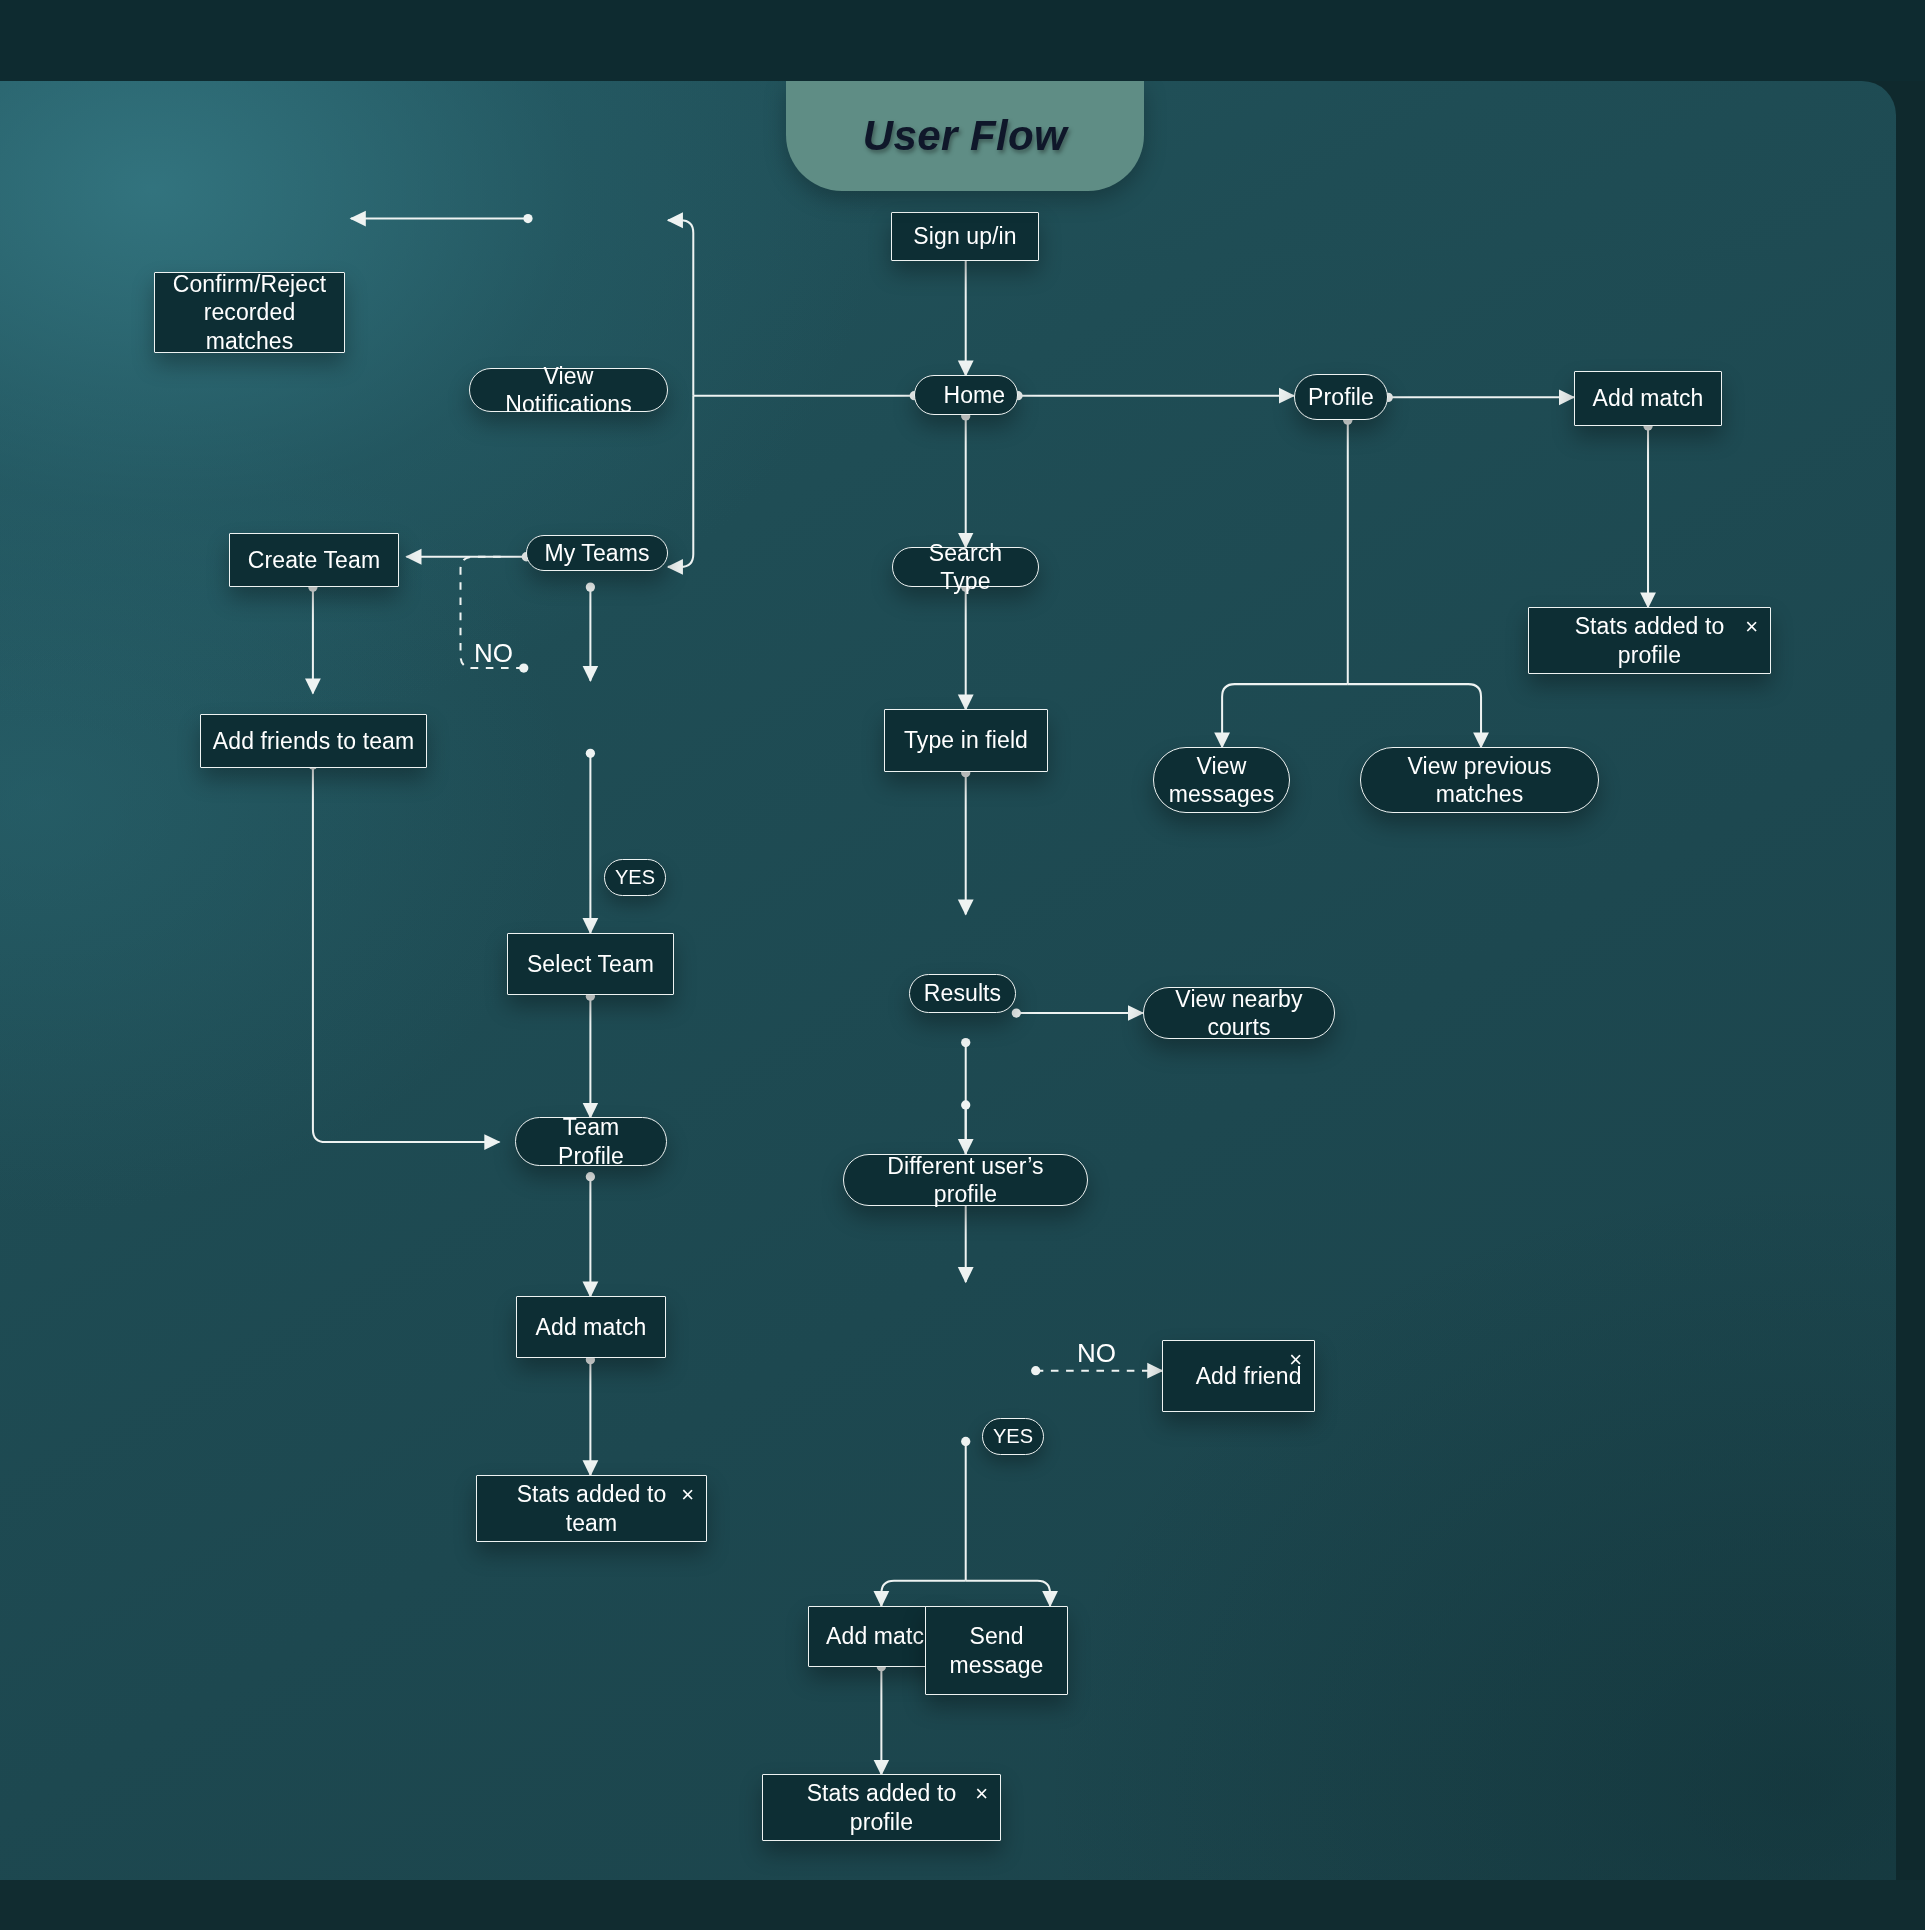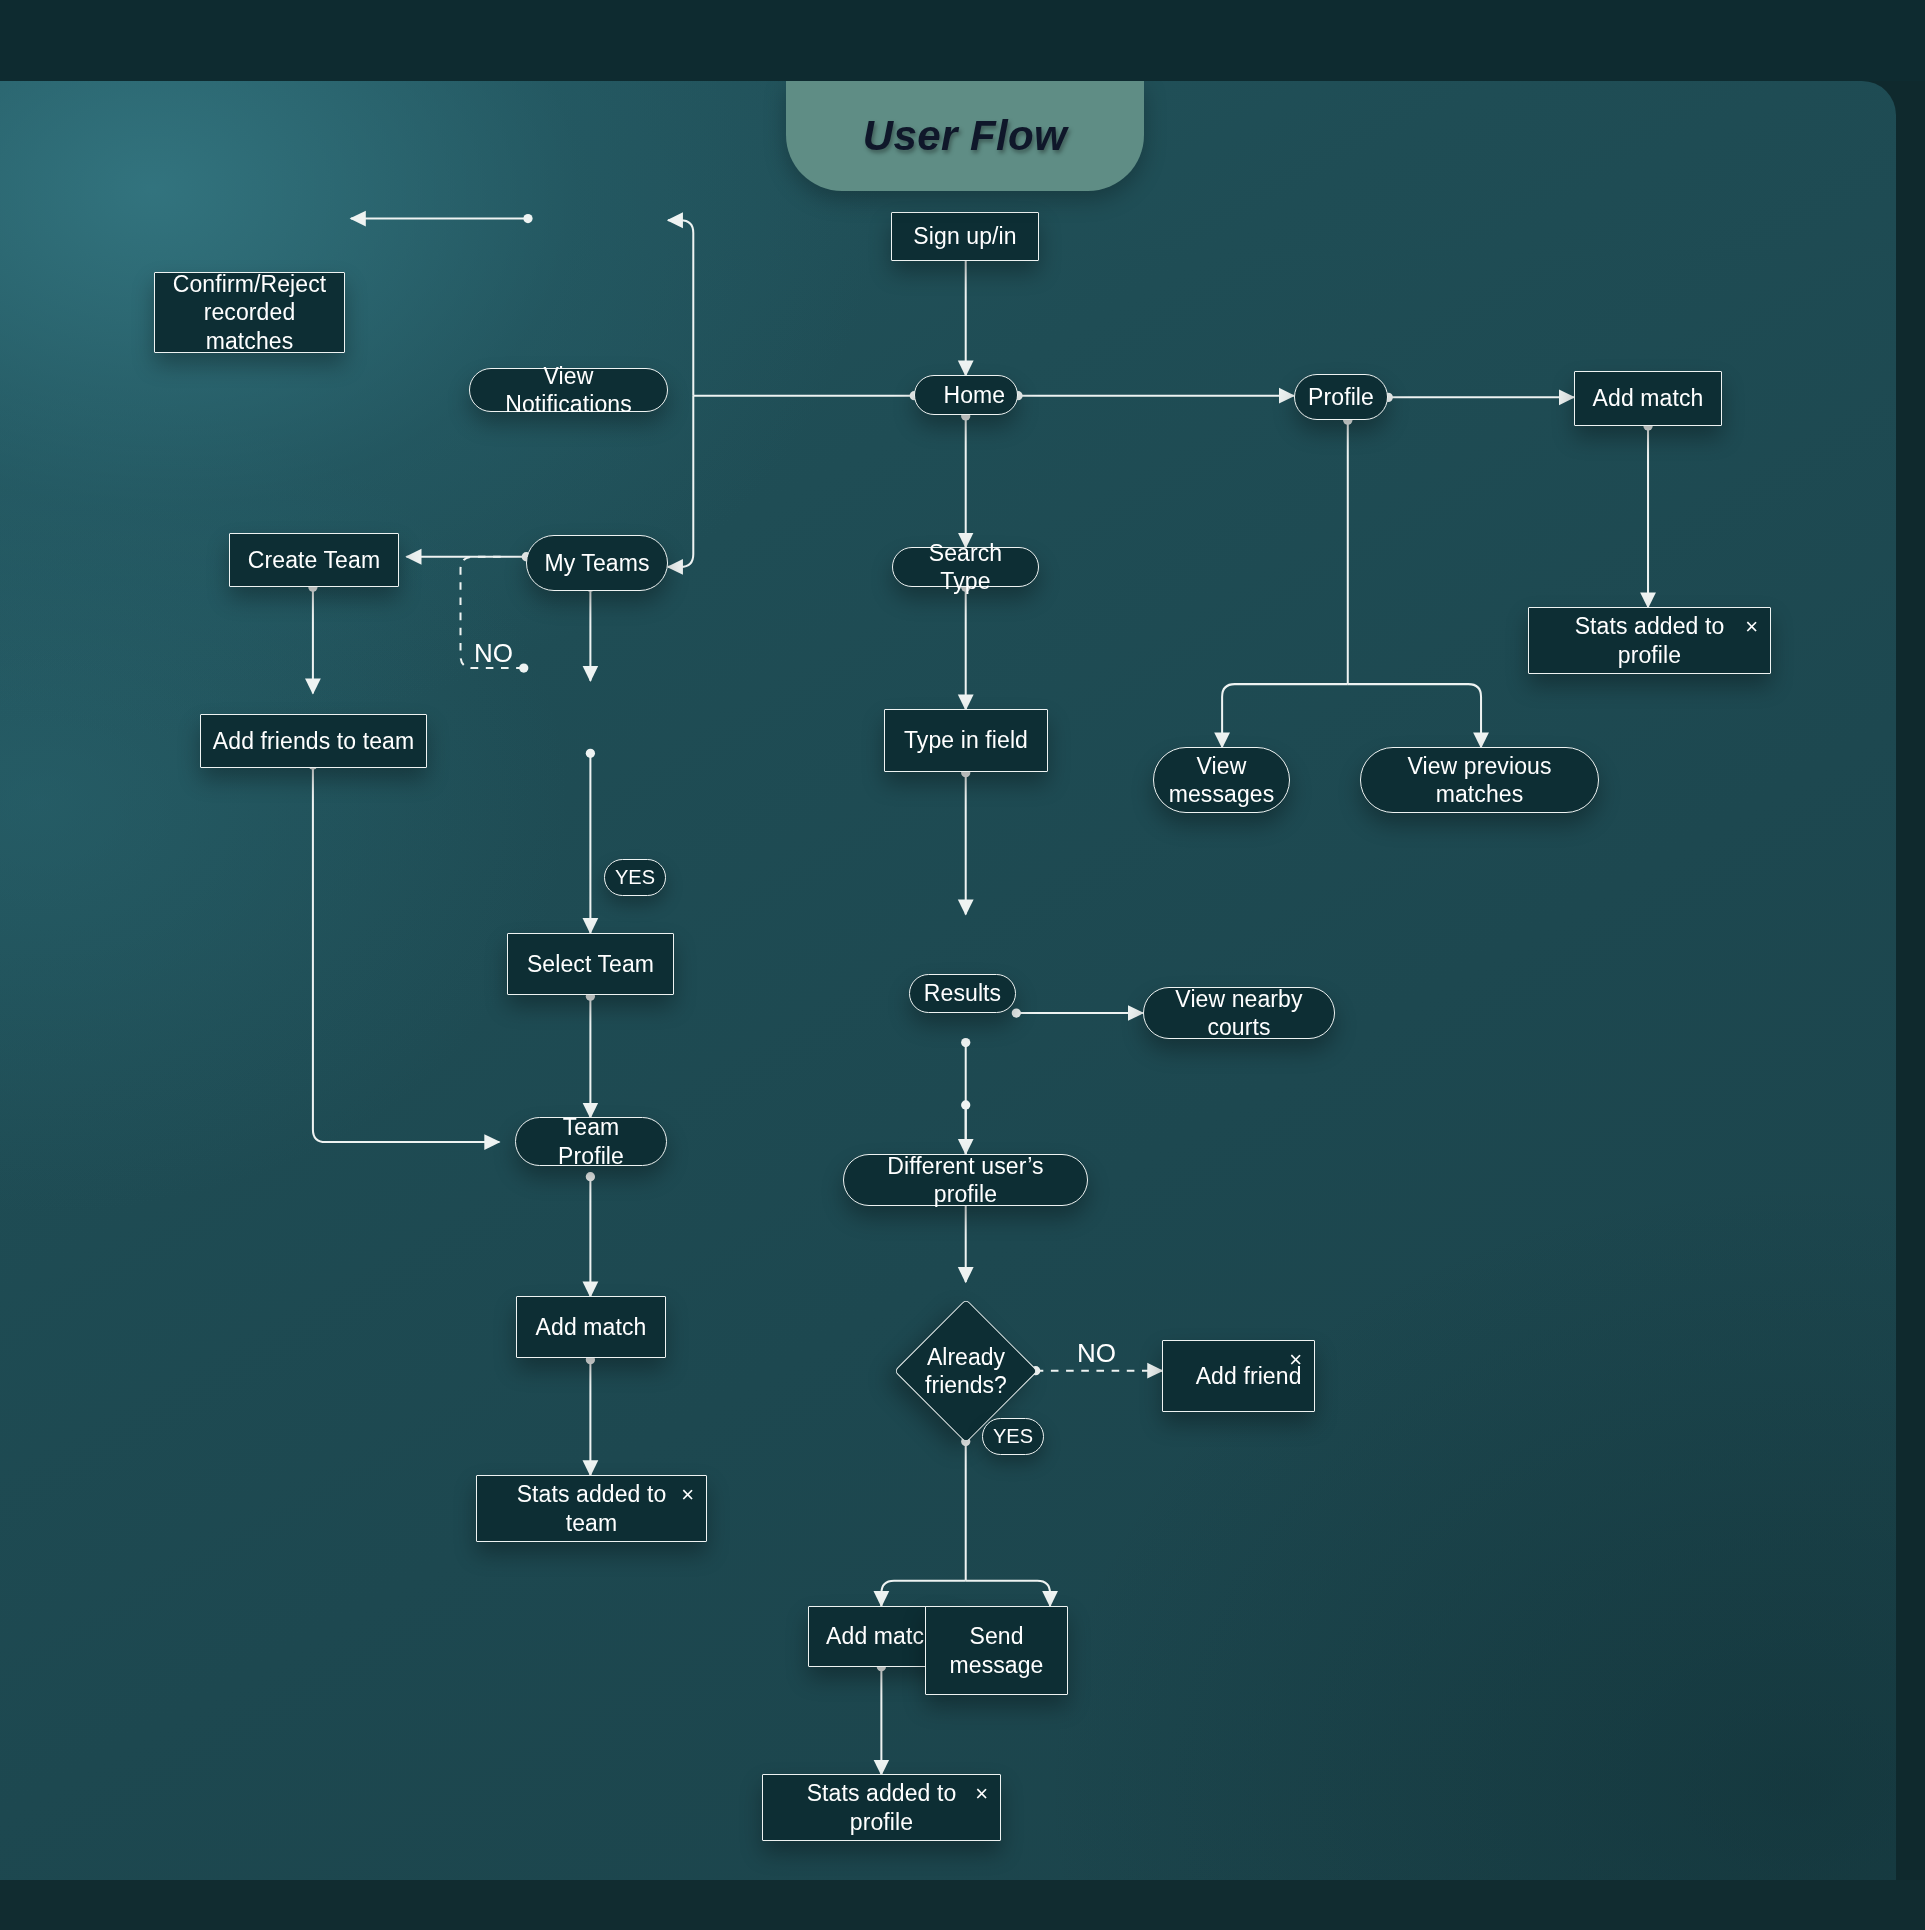--- a/index.html
+++ b/index.html
@@ -275,27 +275,20 @@
       </div>
 
       <div class="node pill" style="left:1143px; top:906px; width:192px; height:52px;">
         <span class="lbl">View nearby courts</span>
       </div>
 
       <div class="node pill" style="left:843px; top:1073px; width:245px; height:52px;">
         <span class="lbl">Different user’s profile</span>
       </div>
 
-      <div class="diamond" style="left:896px; top:1219px; width:140px; height:142px;">
-        <div class="shape" style="width:100px; height:100px;"></div>
-        <div class="dlbl">
-          <span></span>
-          <span id="af-label">Already<br>friends?</span>
-        </div>
-      </div>
 
       <div class="node rect" style="left:1162px; top:1259px; width:153px; height:72px;padding-left:32px;">
         <span class="lbl">Add friend</span>
         <span class="closeicon">×</span>
       </div>
 
       <div class="node rect" style="left:808px; top:1525px; width:147px; height:61px;">
         <span class="lbl">Add match</span>
       </div>
 
@@ -330,21 +323,21 @@
       </div>
 
       <div class="node pill" style="left:469px; top:287px; width:199px; height:44px;">
         <span class="lbl">View Notifications</span>
       </div>
 
       <div class="node rect" style="left:154px; top:191px; width:191px; height:81px;">
         <span class="lbl">Confirm/Reject recorded matches</span>
       </div>
 
-      <div class="node pill" style="left:526px; top:454px; width:142px; height:56px;">
+      <div class="node pill" style="left:526px; top:454px; width:142px; height:36px;">
         <span class="lbl">My Teams</span>
       </div>
 
       <div class="node rect" style="left:229px; top:452px; width:170px; height:54px;">
         <span class="lbl">Create Team</span>
       </div>
 
       <div class="node rect" style="left:200px; top:633px; width:227px; height:54px;">
         <span class="lbl">Add friends to team</span>
       </div>

